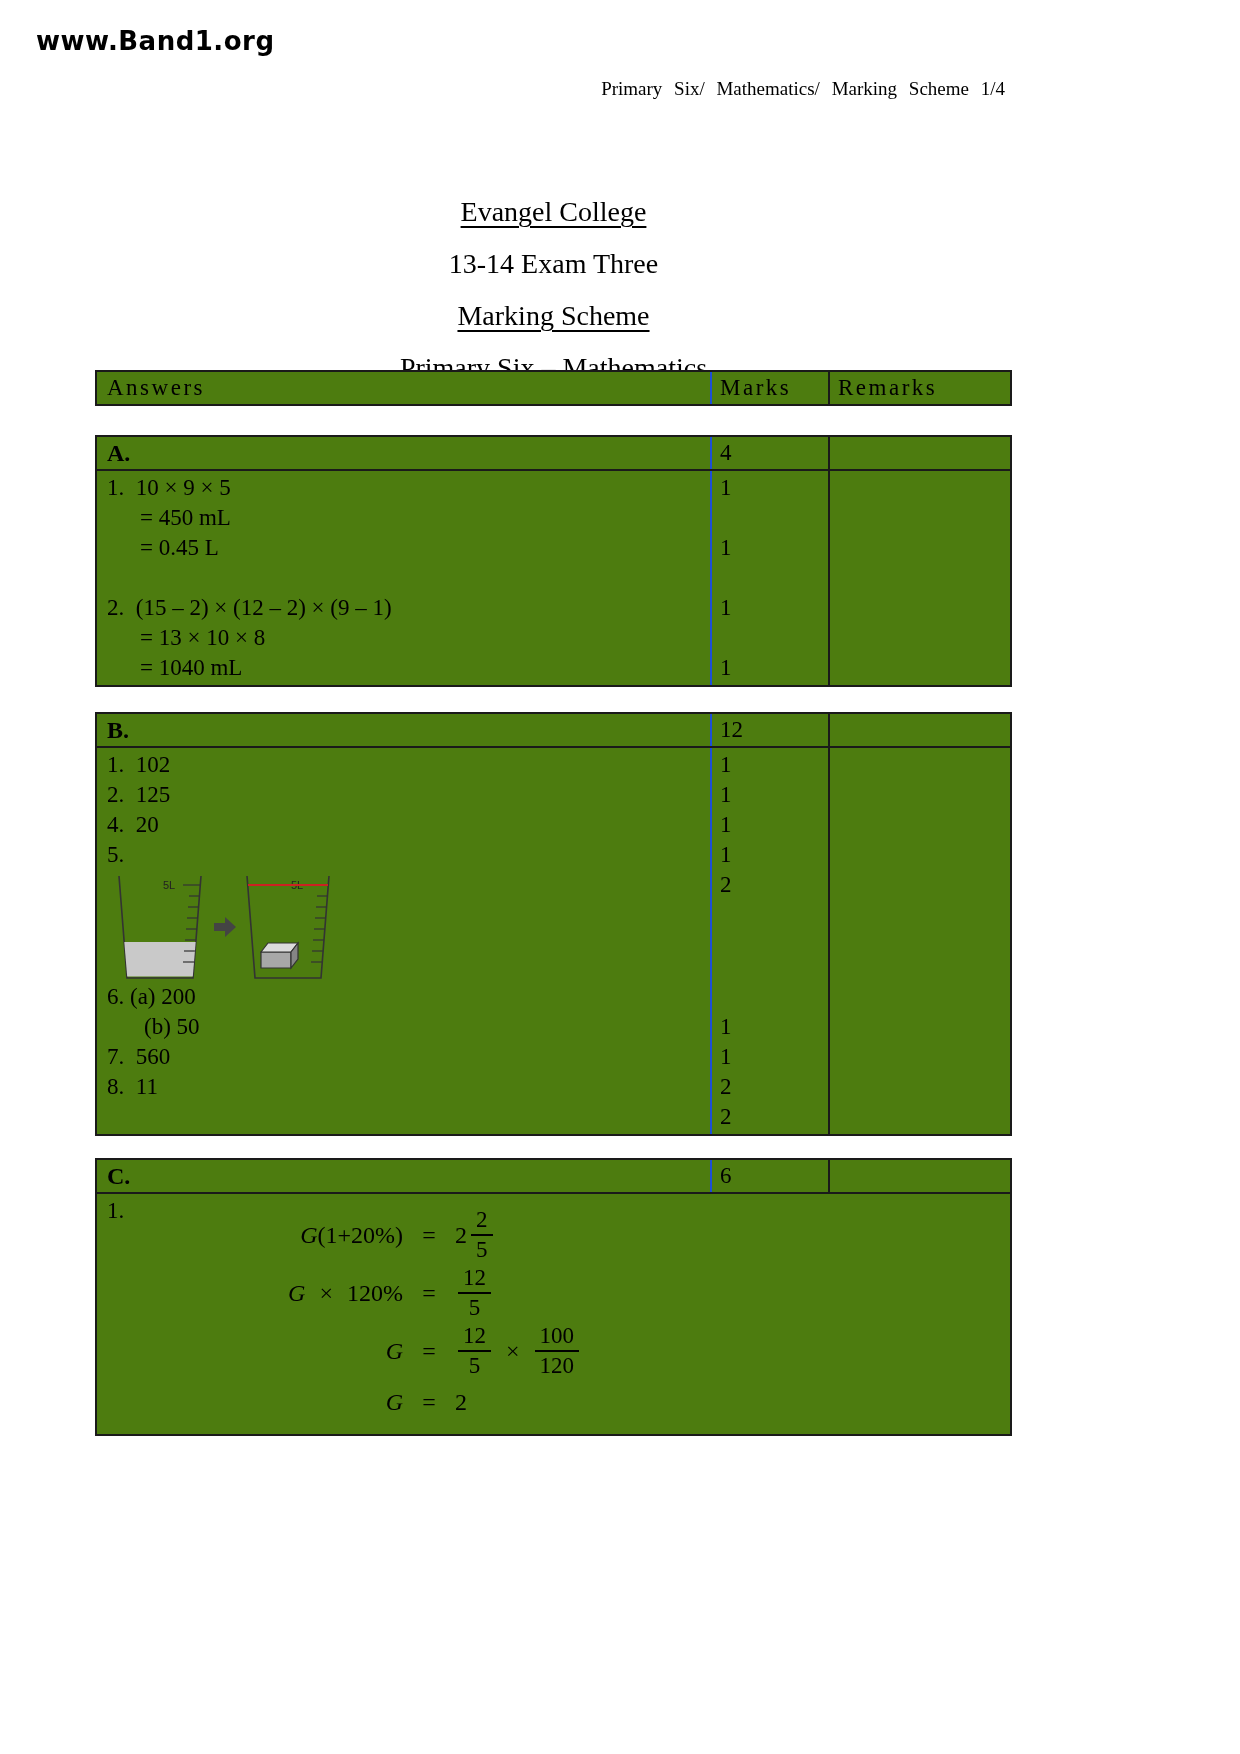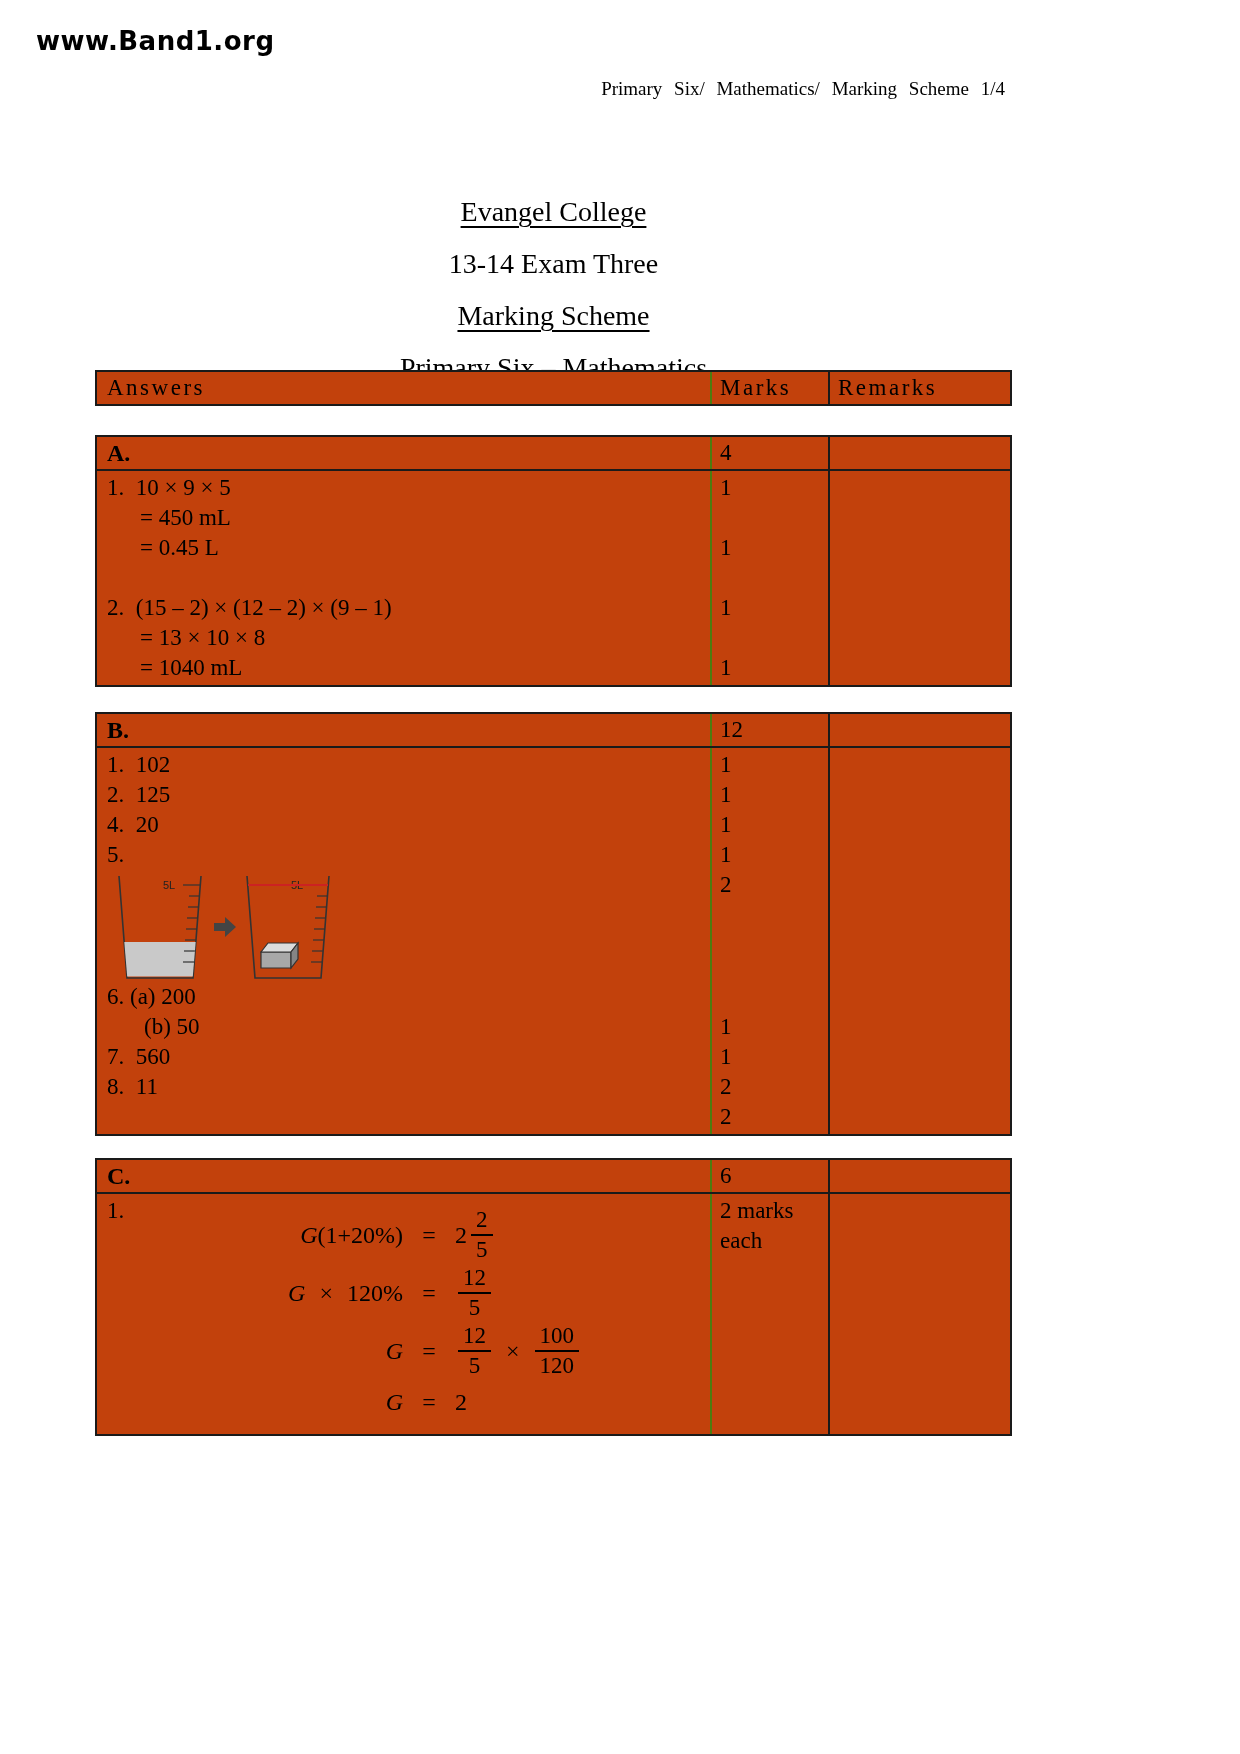--- a/index.html
+++ b/index.html
@@ -13,24 +13,24 @@
     font-family:"DejaVu Sans", sans-serif; font-size:26px; letter-spacing:0.5px;font-weight:bold;
   }
   .hdr-right {
     position:absolute; top:78px; right:235px;
     font-size:19px; word-spacing:7px;
   }
   .titles { position:absolute; top:176px; left:95px; width:917px; text-align:center; }
   .titles .t { font-size:28px; margin-bottom:19px;margin-top:20px; }
   .underline { text-decoration:underline; text-underline-offset:5px; text-decoration-thickness:1.5px; }
 
-  .tbl { position:absolute; left:95px; width:917px; border:2px solid #1a1a1a; background:#c2410c; }
+  .tbl { position:absolute; left:95px; width:917px; border:2px solid #1a1a1a; background:#4d7c0f; }
   .row { display:grid; grid-template-columns:613px 120px 1fr; }
   .c-a { padding:2px 10px; }
-  .c-m { border-left:2px solid #4d7c0f; border-right:2px solid #1a1a1a; padding:2px 8px; }
+  .c-m { border-left:2px solid #1d4ed8; border-right:2px solid #1a1a1a; padding:2px 8px; }
   .c-r { padding:2px 8px;text-align:center; }
   .hdr-row { border-bottom:2px solid #1a1a1a; }
   .hdr-row .c-a, .hdr-row .c-m, .hdr-row .c-r { height:32px; display:flex; align-items:center; }
 
   .colhdr-cell { font-size:23px; letter-spacing:2.5px; }
   .seclabel { font-size:24px; font-weight:bold; }
   .sectotal { font-size:23px; }
 
   .line { font-size:23px; line-height:30px; min-height:30px; white-space:pre; }
   .ind  { padding-left:33px; }
@@ -267,19 +267,15 @@
               <span class="ital">G</span>
             </span>
           <span class="eqsign">=</span>
           <span class="rhs">
               <span>2</span>
             </span>
         </div>
 
       </div>
     </div>
-    <div class="c-m">
-      <div class="line">2 marks</div>
-      <div class="line">each</div>
-    </div>
     <div class="c-r"></div>
   </div>
 </div>
 
 </body></html>

